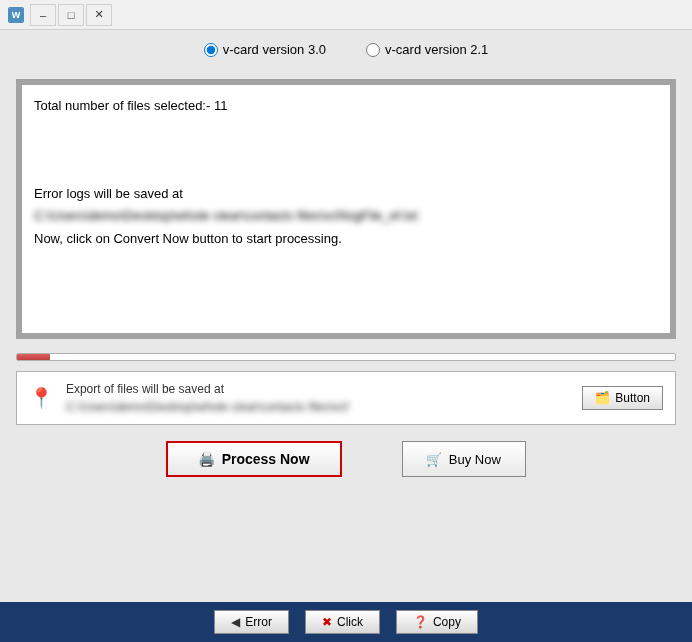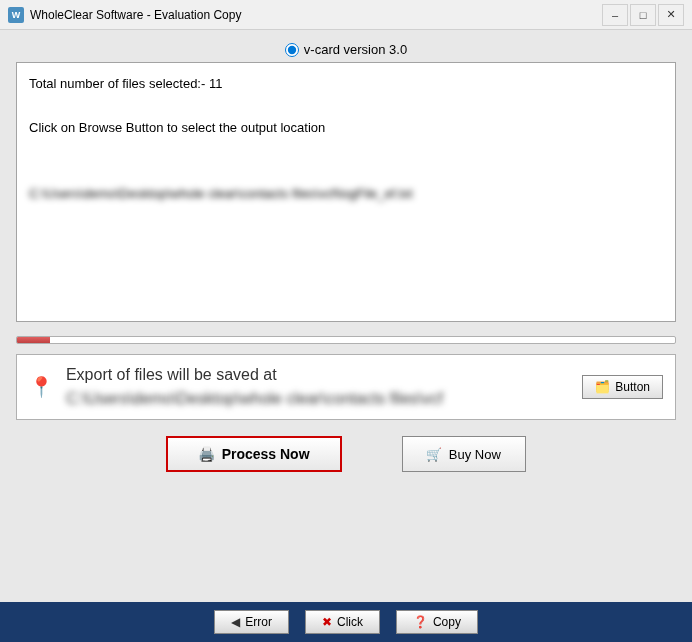--- a/index.html
+++ b/index.html
@@ -56,21 +56,21 @@
       background: #e8e8e8;
       padding: 12px 16px;
       height: calc(642px - 30px - 40px);
     }
 
     
     .radio-row {
       display: flex;
       justify-content: center;
       gap: 40px;
-      margin-bottom: 5px;
+      margin-bottom: 22px;
       align-items: center;
     }
     .radio-item {
       display: flex;
       align-items: center;
       gap: 5px;
       cursor: pointer;
     }
     .radio-input {
       width: 14px; height: 14px;
@@ -79,21 +79,21 @@
     }
     .radio-label {
       font-size: 13px;
       color: #000;
       font-weight: 500;
     }
 
     
     .log-area {
       background: #fff;
-      border: 1px solid #a3a3a3;
+      border: 6px solid #a3a3a3;
       padding: 10px 12px;
       height: 260px;
       overflow-y: auto;
       font-size: 13px;
       line-height: 1.7;
       color: #000;
       margin-bottom: 14px;
     }
     .log-line { display: block; }
     .log-blurred {
@@ -131,21 +131,21 @@
     .export-info {
       display: flex;
       align-items: center;
       gap: 12px;
     }
     .pin-icon {
       color: #c0392b;
       font-size: 20px;
     }
     .export-text {
-      font-size: 16px;
+      font-size: 12px;
       color: #333;
       line-height: 1.5;
     }
     .export-text .blurred {
       filter: blur(3px);
       display: inline-block;
     }
     .browse-btn {
       background: linear-gradient(to bottom, #ffffff, #e0e0e0);
       border: 1px solid #888;
@@ -215,44 +215,48 @@
     }
     .nav-icon-back { color: #333; }
     .nav-icon-cancel { color: #cc0000; }
     .nav-icon-help { color: #0055aa; }
   </style>
 </head>
 <body>
 
 <div class="title-bar">
   <div class="title-bar-icon">W</div>
-  <span class="title-bar-title">WholeClear Software - Evaluation Copy</span>
   <div class="title-bar-controls">
     <button class="title-bar-btn">–</button>
     <button class="title-bar-btn">□</button>
     <button class="title-bar-btn close">✕</button>
   </div>
 </div>
 
 <div class="main-content">
 
   <div class="radio-row">
     <label class="radio-item">
       <input type="radio" class="radio-input" name="vcard" checked="" style="">
       <span class="radio-label">v-card version 3.0</span>
     </label>
+    <label class="radio-item">
+      <input type="radio" class="radio-input" name="vcard" style="">
+      <span class="radio-label">v-card version 2.1</span>
+    </label>
   </div>
 
   <div class="log-area">
     <span class="log-line">Total number of files selected:- 11</span>
     <span class="log-line">&nbsp;</span>
-    <span class="log-line">Click on Browse Button to select the output location</span>
     <span class="log-line">&nbsp;</span>
     <span class="log-line">&nbsp;</span>
+    <span class="log-line">Error logs will be saved at</span>
     <span class="log-line log-blurred">C:\Users\demo\Desktop\whole clear\contacts files\vcf\logFile_ef.txt</span>
+    <span class="log-line">Now, click on Convert Now button to start processing.</span>
   </div>
 
   <div class="progress-area">
     <div class="progress-bar-track">
       <div class="progress-bar-fill" style="width: 5%;"></div>
     </div>
   </div>
 
   <div class="export-box">
     <div class="export-info">

